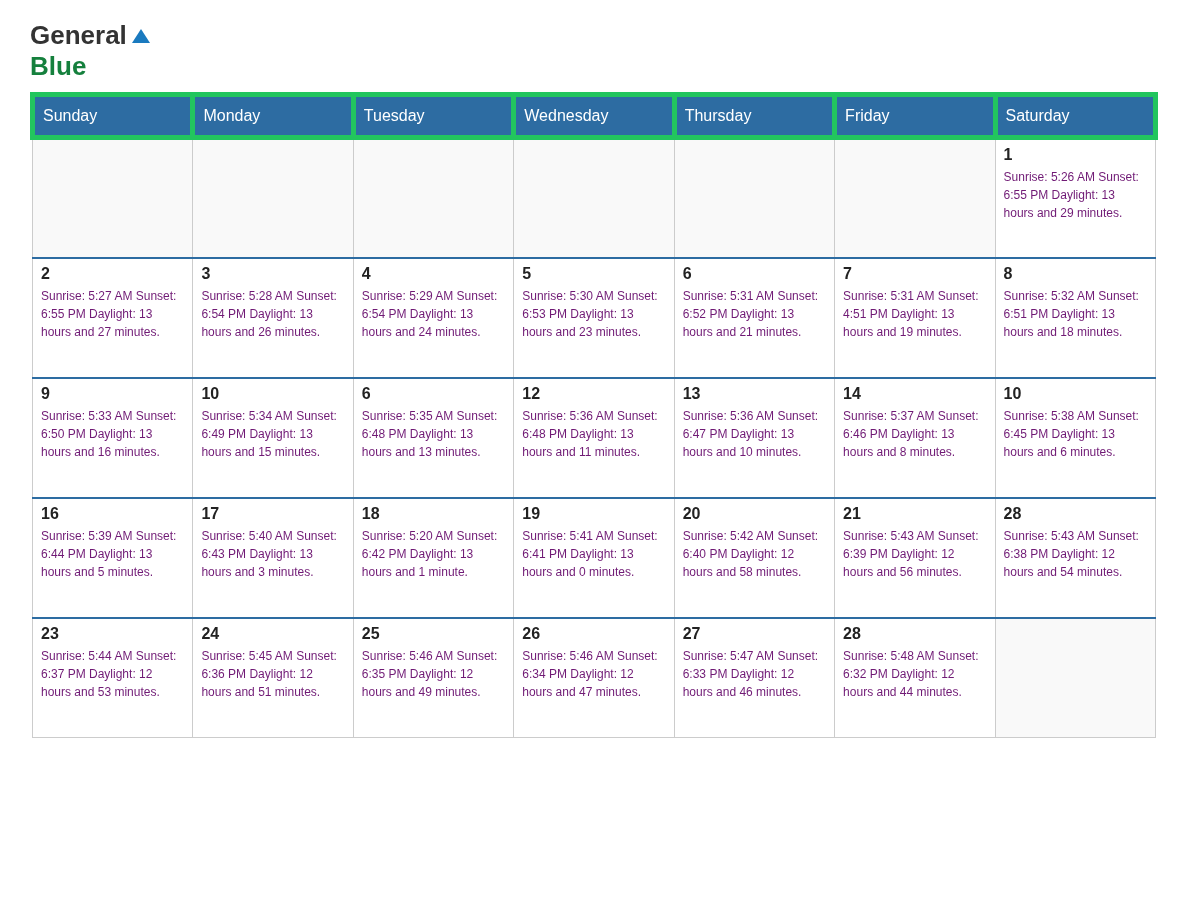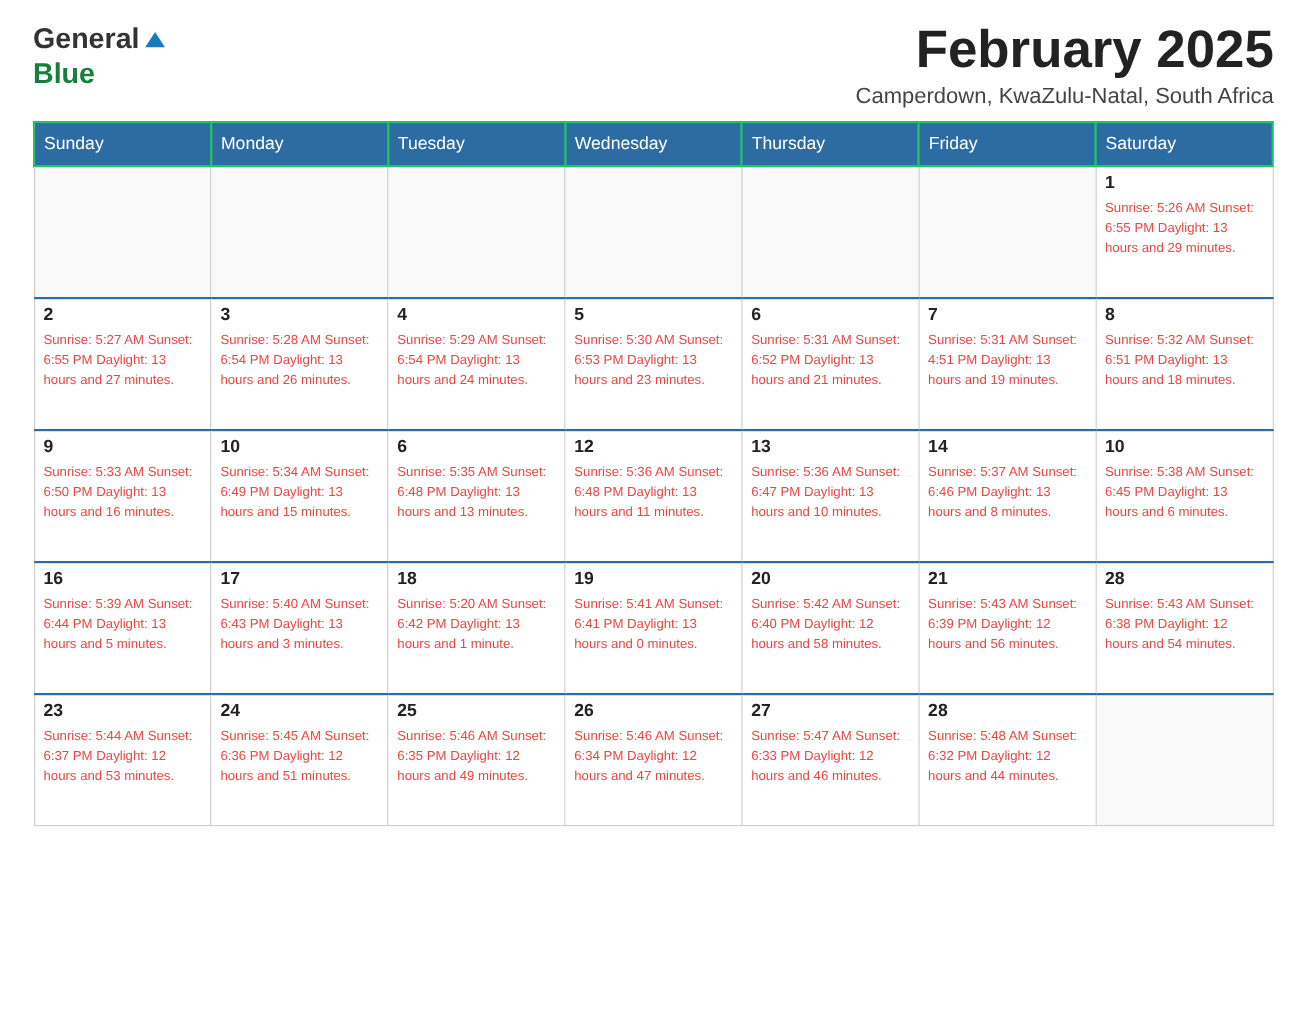--- a/index.html
+++ b/index.html
@@ -6,21 +6,21 @@
     body {
       font-family: Arial, sans-serif;
       background: #fff;
       padding: 20px 30px;
       width: 1188px;
       min-height: 918px;
     }
     .header {
       display: flex;
       justify-content: space-between;
-      align-items: flex-start;
+      align-items: flex-end;
       margin-bottom: 10px;
     }
     .title-block {
       text-align: right;
     }
     .month-title {
       font-size: 48px;
       font-weight: bold;
       color: #222;
       line-height: 1.1;
@@ -35,40 +35,40 @@
       border-collapse: collapse;
       margin-top: 10px;
     }
     th {
       background-color: #2d6ca2;
       color: #fff;
       font-size: 16px;
       font-weight: normal;
       padding: 10px 8px;
       text-align: left;
-      border: 2px solid #22c55e;
+      border: 5px solid #22c55e;
     }
     td {
       border: 1px solid #ccc;
       vertical-align: top;
       padding: 6px 8px;
       width: 14.28%;
       min-height: 110px;
       height: 120px;
     }
     .day-number {
       font-size: 16px;
       font-weight: bold;
       color: #222;
       display: block;
       margin-bottom: 4px;
     }
     .day-info {
       font-size: 12px;
-      color: #ef4444;
+      color: #701a75;
       line-height: 1.5;
     }
     tr td {
       border-top: 2px solid #2d6ca2;
     }
     tr td:first-child {
       border-left: 1px solid #ccc;
     }
     .empty-cell {
       background: #f9f9f9;
@@ -90,24 +90,20 @@
     <div>
       <div style="display:flex;align-items:center;">
         <span class="logo-g">General</span>
         <svg width="22" height="18" viewBox="0 0 22 18" style="margin-left:3px;">
           <polygon points="2,16 11,2 20,16" fill="#1a7abf"></polygon>
         </svg>
       </div>
       <div><span class="logo-b">Blue</span></div>
     </div>
   </div>
-  <div class="title-block">
-    <div class="month-title">February 2025</div>
-    <div class="location-title">Camperdown, KwaZulu-Natal, South Africa</div>
-  </div>
 </div>
 
 <table>
   <thead>
     <tr>
       <th>Sunday</th>
       <th>Monday</th>
       <th>Tuesday</th>
       <th>Wednesday</th>
       <th>Thursday</th>

